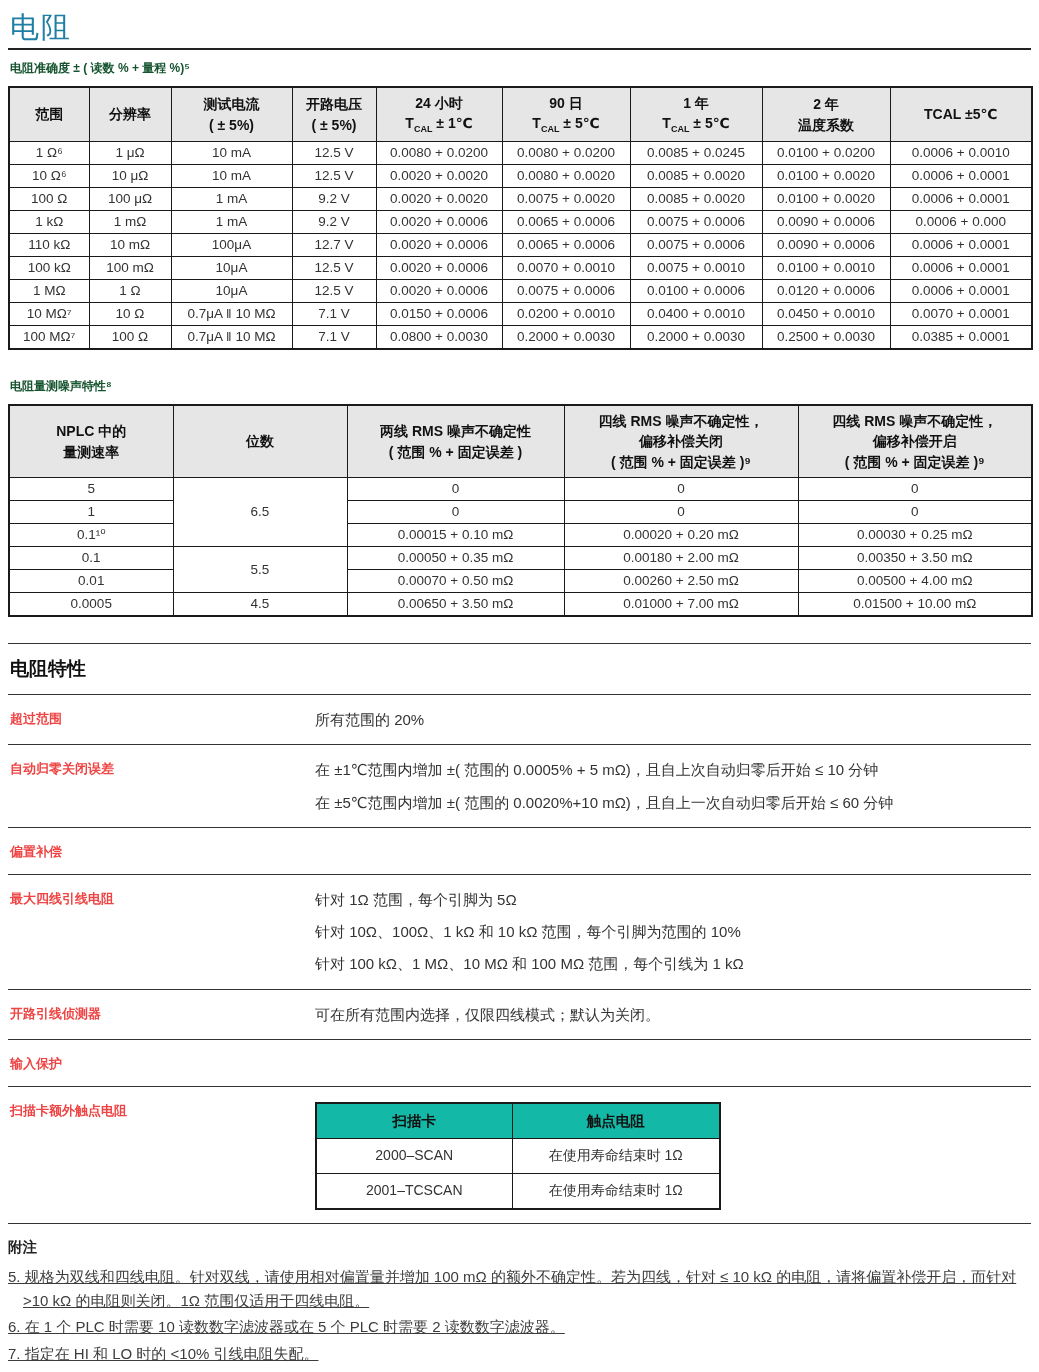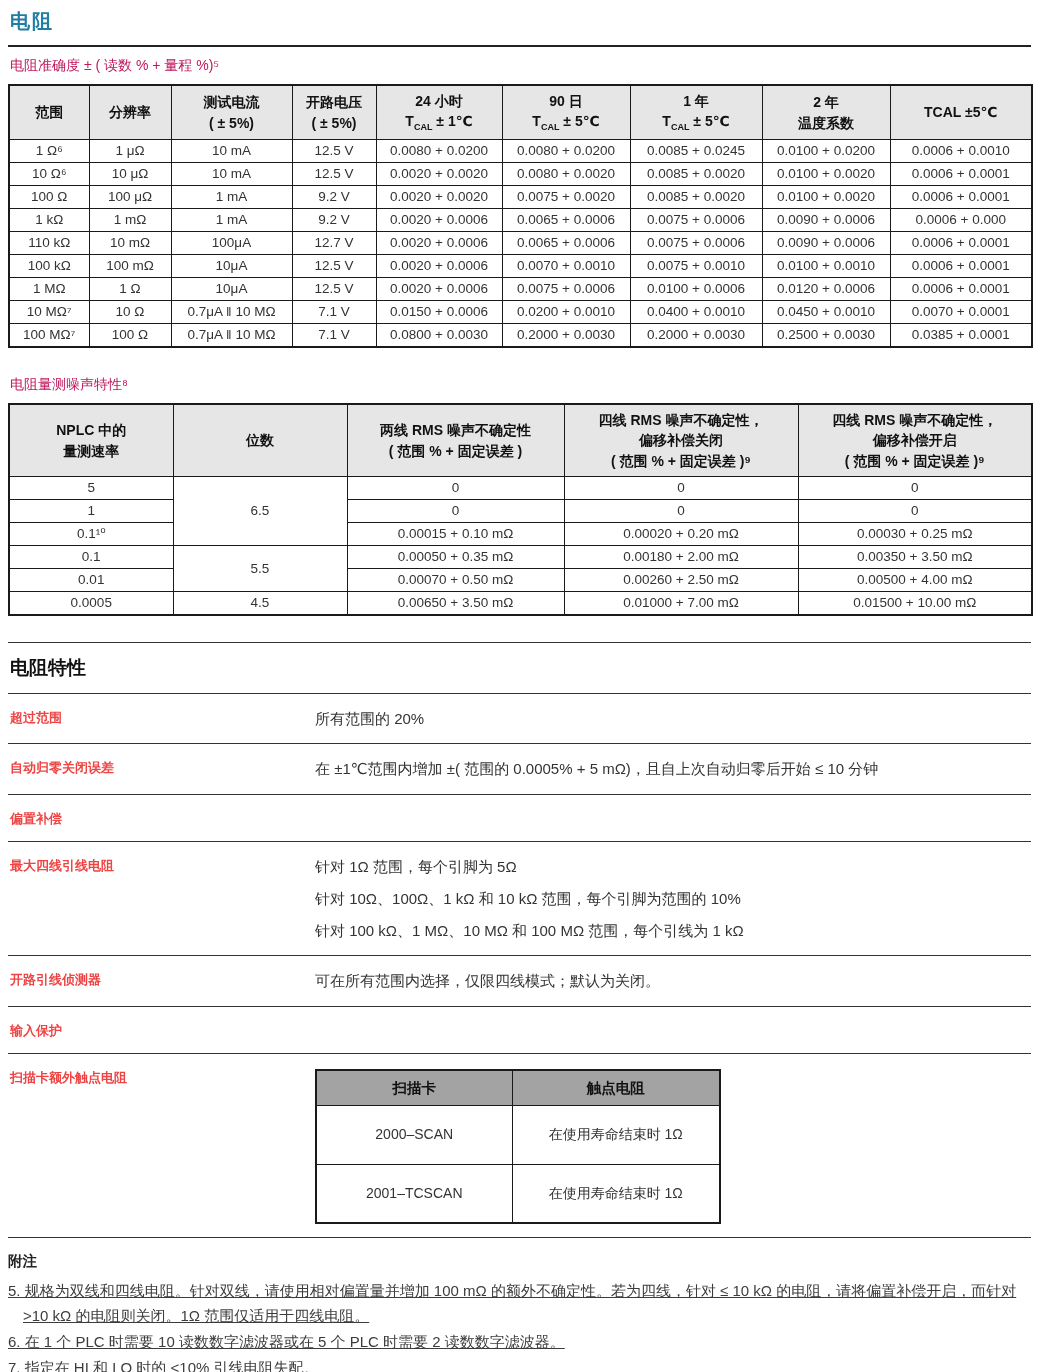--- a/index.html
+++ b/index.html
@@ -4,27 +4,27 @@
 <style>
   html,body { margin:0; padding:0; background:#ffffff; }
   body {
     width:1039px; min-height:1372px;
     font-family:"Liberation Sans","DejaVu Sans",sans-serif;
     color:#333333;
   }
   .page { padding:4px 8px 24px 8px; }
 
   h1.main-title {
-    font-size:20px; font-weight:bold; color:#1e7ea4;
-    margin:4px 0 10px 2px; letter-spacing:2px;
+    font-size:29px; font-weight:normal; color:#1e7ea4;
+    margin:4px 0 0 2px; letter-spacing:2px;
   }
   .top-rule { border:none; border-top:2px solid #222; margin:0 0 10px 0; }
 
   h2.section-title {
-    font-size:14px; font-weight:normal; color:#be185d;
+    font-size:12px; font-weight:bold; color:#14532d;
     margin:10px 0 9px 2px;
   }
 
   table.spec {
     border-collapse:collapse; table-layout:fixed;
     width:1023px; border:2px solid #1a1a1a;
   }
   table.spec th, table.spec td { border:1px solid #1a1a1a; text-align:center; }
   table.spec thead th {
     background:#e6e6e6; font-size:14px; font-weight:bold; color:#111;
@@ -50,22 +50,22 @@
   .char-label { font-size:13px; font-weight:bold; color:#ef4444; padding-top:2px; }
   .char-value { font-size:15px; color:#333; line-height:1.55; }
   .char-value .vline { margin-bottom:9px; }
   .char-value .vline:last-child { margin-bottom:0; }
 
   table.scan {
     border-collapse:collapse; table-layout:fixed;
     width:404px; border:2px solid #1a1a1a; margin-top:2px;
   }
   table.scan th, table.scan td { border:1px solid #1a1a1a; text-align:center; }
-  table.scan thead th { background:#a3a3a3; font-size:14.5px; font-weight:bold; color:#111; padding:6px 2px; }
-  table.scan td { font-size:14px; color:#333; padding:18px 2px; }
+  table.scan thead th { background:#14b8a6; font-size:14.5px; font-weight:bold; color:#111; padding:6px 2px; }
+  table.scan td { font-size:14px; color:#333; padding:6px 2px; }
 
   
   .notes { margin-top:14px; }
   .notes-title { font-size:14.5px; font-weight:bold; color:#222; margin:4px 0 8px 0; }
   .note {
     font-size:15px; color:#3c3c3c; line-height:1.62;
     padding-left:15px; text-indent:-15px; margin:0 0 2px 0;text-decoration:underline;
   }
 </style>
 </head>
@@ -328,20 +328,21 @@
       <div class="char-label">超过范围</div>
       <div class="char-value">
         <div class="vline">所有范围的 20%</div>
       </div>
     </div>
 
     <div class="char-row">
       <div class="char-label">自动归零关闭误差</div>
       <div class="char-value">
         <div class="vline">在 ±1℃范围内增加 ±( 范围的 0.0005% + 5 mΩ)，且自上次自动归零后开始 ≤ 10 分钟</div>
+        <div class="vline">在 ±5℃范围内增加 ±( 范围的 0.0020%+10 mΩ)，且自上一次自动归零后开始 ≤ 60 分钟</div>
       </div>
     </div>
 
     <div class="char-row">
       <div class="char-label">偏置补偿</div>
     </div>
 
     <div class="char-row">
       <div class="char-label">最大四线引线电阻</div>
       <div class="char-value">

